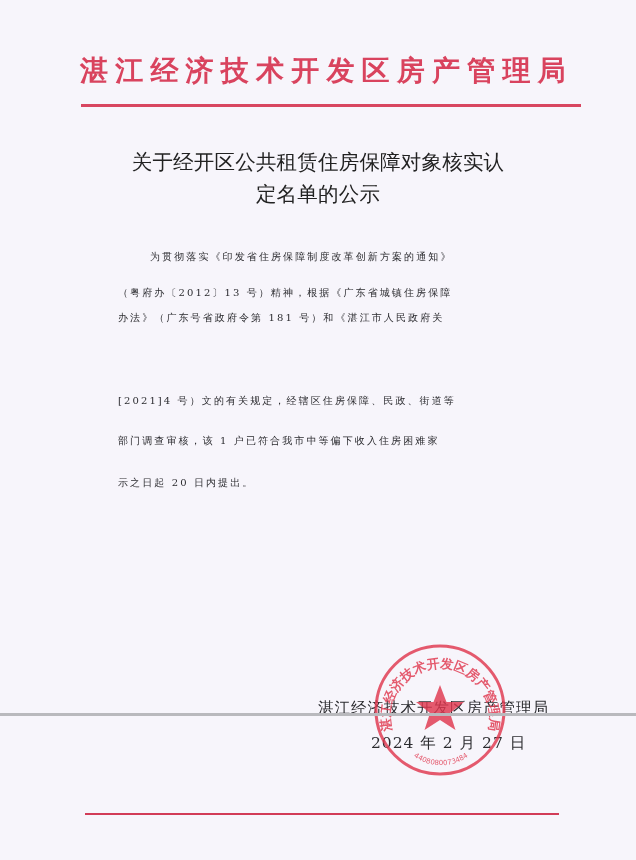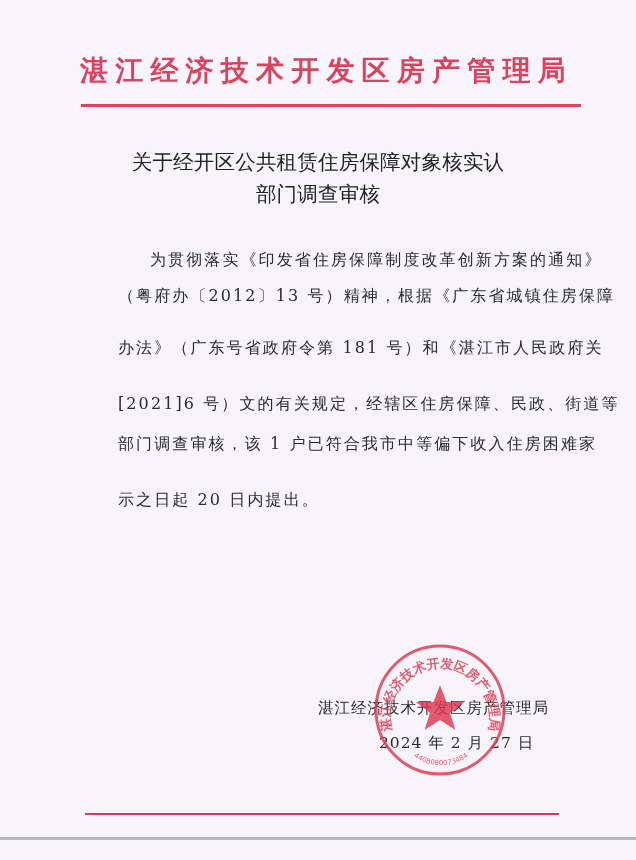--- a/index.html
+++ b/index.html
@@ -3,48 +3,48 @@
 <meta charset="utf-8">
 <style>
   html, body { margin: 0; padding: 0; }
   body {
     width: 636px; height: 860px; overflow: hidden;
     background: #f7f5fb;
     position: relative;
     font-family: "DejaVu Serif", "Liberation Serif", serif;
     color: #2a2a2e;
   }
-  .page { position: absolute; left: 0; top: 0; width: 636px; height: 840px; }
+  .page { position: absolute; left: 0; top: 0; width: 636px; height: 716px; }
   .letterhead {
     position: absolute; left: 80px; top: 52px; width: 502px;
     font-family: "DejaVu Serif", serif;
     font-weight: bold; font-size: 28px; color: #d9435e;
     letter-spacing: 7.2px; white-space: nowrap; text-align: left;
   }
   .rule-top {
     position: absolute; left: 81px; top: 104px; width: 500px; height: 3px;
     background: #d84660;
   }
   .title {
     position: absolute; left: 60px; width: 516px; text-align: center;
     font-family: Liberation Mono, monospace; font-size: 20.5px; color: #222;
     letter-spacing: 0.2px;
   }
   .title.l1 { top: 148px; }
   .title.l2 { top: 180px; }
   .body-line {
-    position: absolute; left: 118px; font-size: 16px; color: #2c2c30;
+    position: absolute; left: 118px; font-size: 10px; color: #2c2c30;
     white-space: nowrap; letter-spacing: 2.1px;
   }
   .body-line.indent { left: 150px; }
   .signature {
     position: absolute; font-size: 15.5px; color: #2c2c30; white-space: nowrap; letter-spacing: 1px;
   }
   .sig-org { left: 318px; top: 698px; }
-  .sig-date { left: 371px; top: 733px; margin-left: 8px; }
+  .sig-date { left: 371px; top: 733px; }
   .stamp {
     position: absolute; left: 370px; top: 640px; width: 140px; height: 140px;
     opacity: 0.82; pointer-events: none;
   }
   .rule-bottom {
     position: absolute; left: 85px; top: 813px; width: 474px; height: 2px;
     background: #d23c57;
   }
   .scan-edge {
     position: absolute; left: 0; bottom: 0; width: 636px; height: 3px; background: #b9b9bd;
@@ -52,28 +52,28 @@
 </style>
 </head>
 <body>
 
 <div class="page">
 
   <div class="letterhead">湛江经济技术开发区房产管理局</div>
   <div class="rule-top"></div>
 
   <div class="title l1">关于经开区公共租赁住房保障对象核实认</div>
-  <div class="title l2">部门调查审核</div>
+  <div class="title l2">定名单的公示</div>
 
   <div class="body-line indent" style="top:250px">为贯彻落实《印发省住房保障制度改革创新方案的通知》</div>
   <div class="body-line" style="top:286px">（粤府办〔2012〕13 号）精神，根据《广东省城镇住房保障</div>
-  <div class="body-line" style="top:338px">办法》（广东号省政府令第 181 号）和《湛江市人民政府关</div>
-  <div class="body-line" style="top:394px">[2021]6 号）文的有关规定，经辖区住房保障、民政、街道等</div>
+  <div class="body-line" style="top:311px">办法》（广东号省政府令第 181 号）和《湛江市人民政府关</div>
+  <div class="body-line" style="top:394px">[2021]4 号）文的有关规定，经辖区住房保障、民政、街道等</div>
   <div class="body-line" style="top:434px">部门调查审核，该 1 户已符合我市中等偏下收入住房困难家</div>
-  <div class="body-line" style="top:490px">示之日起 20 日内提出。</div>
+  <div class="body-line" style="top:476px">示之日起 20 日内提出。</div>
 
   <div class="signature sig-org">湛江经济技术开发区房产管理局</div>
   <div class="signature sig-date">2024 年 2 月 27 日</div>
 
   <svg class="stamp" viewBox="0 0 140 140">
     <defs>
       <path id="arcTop" d="M 22 92 A 50 50 0 1 1 118 92"></path>
       <path id="arcBot" d="M 38 112 A 48 48 0 0 0 104 112"></path>
     </defs>
     <circle cx="70" cy="70" r="64" fill="none" stroke="#e0384f" stroke-width="3"></circle>

